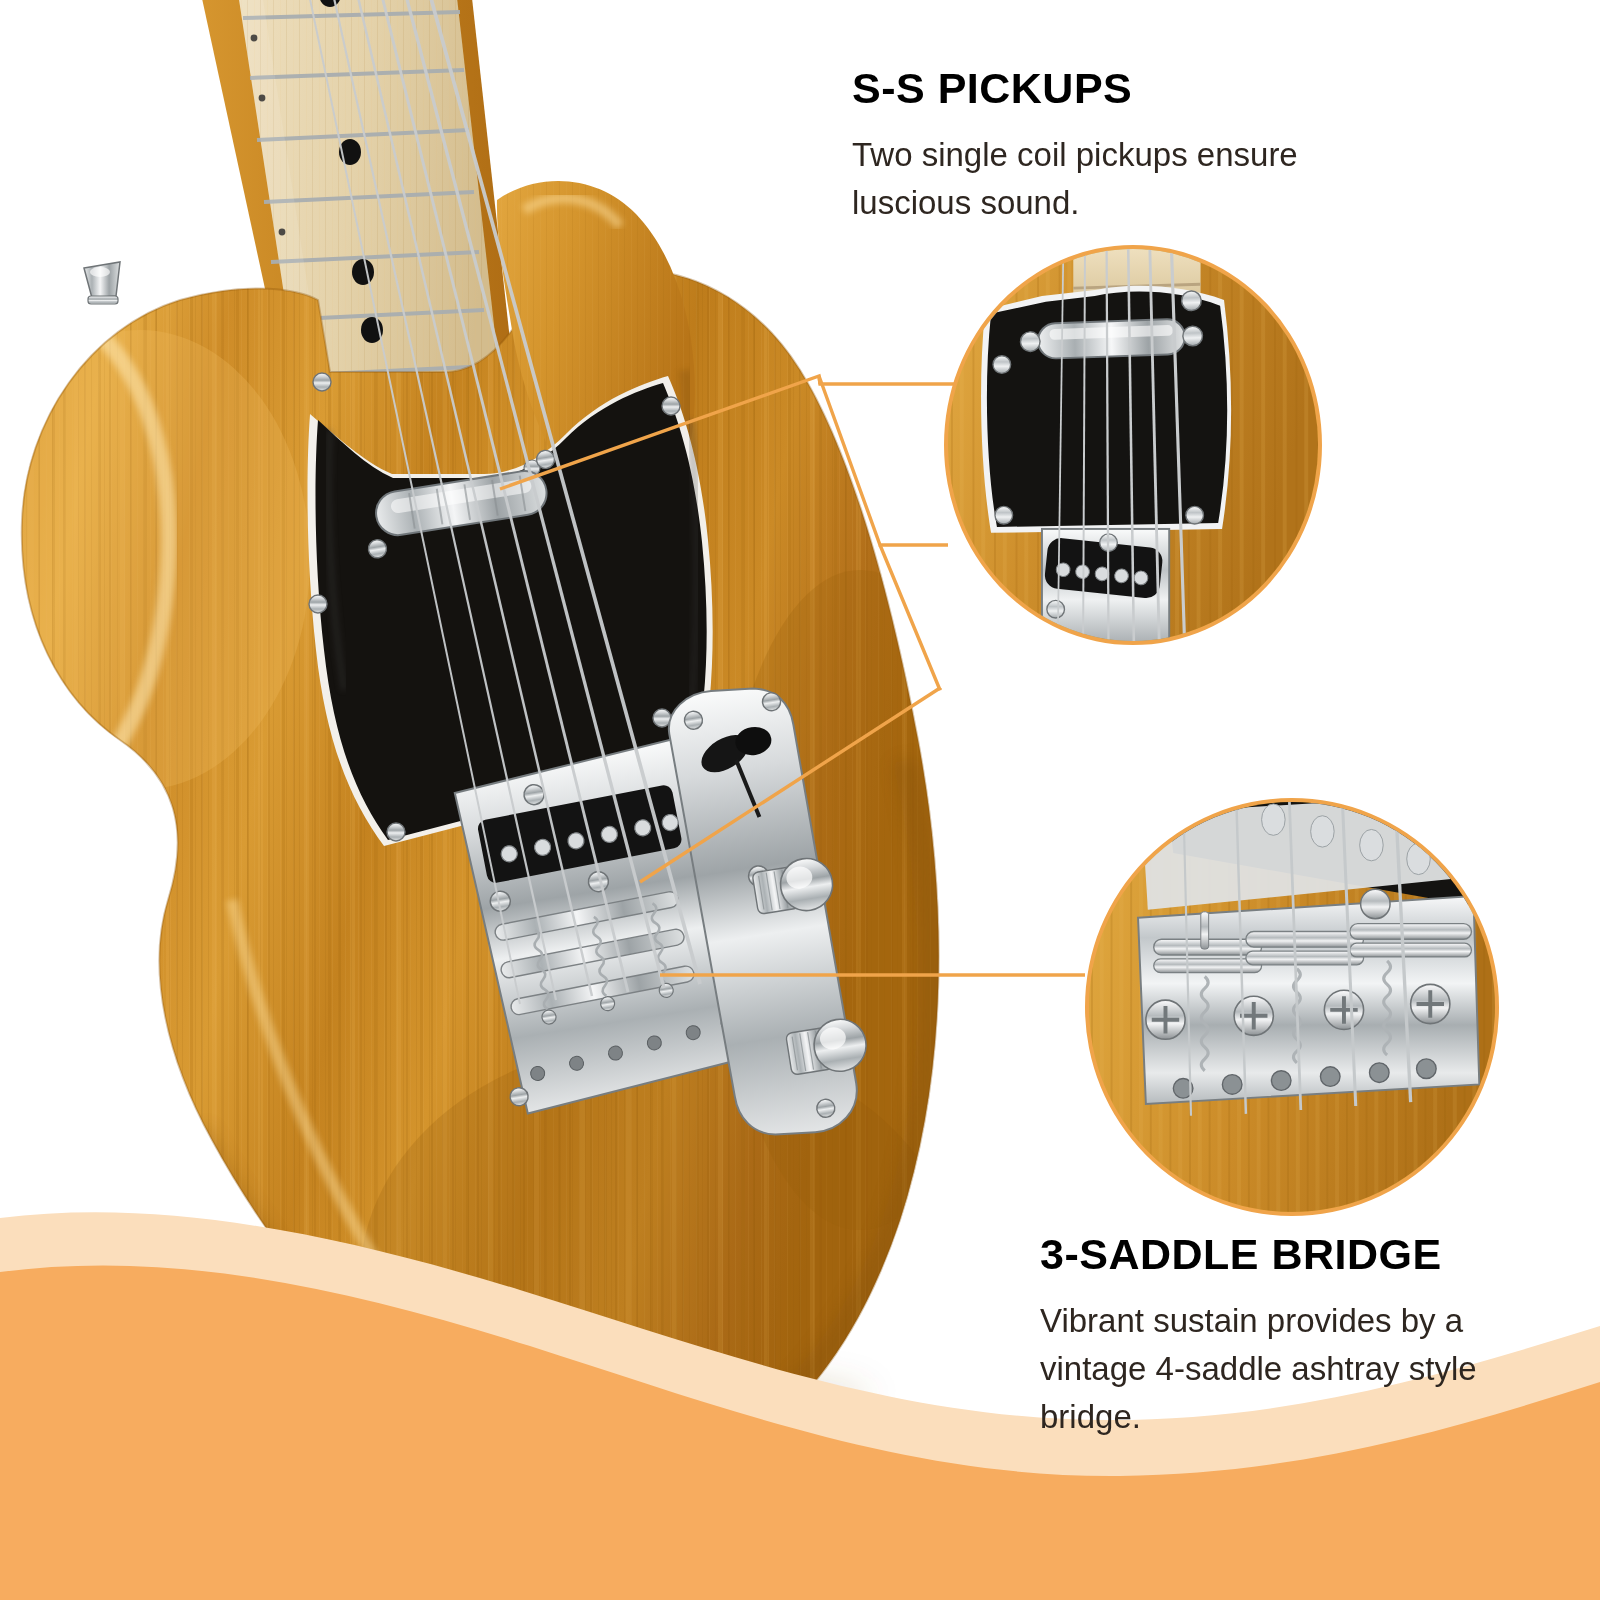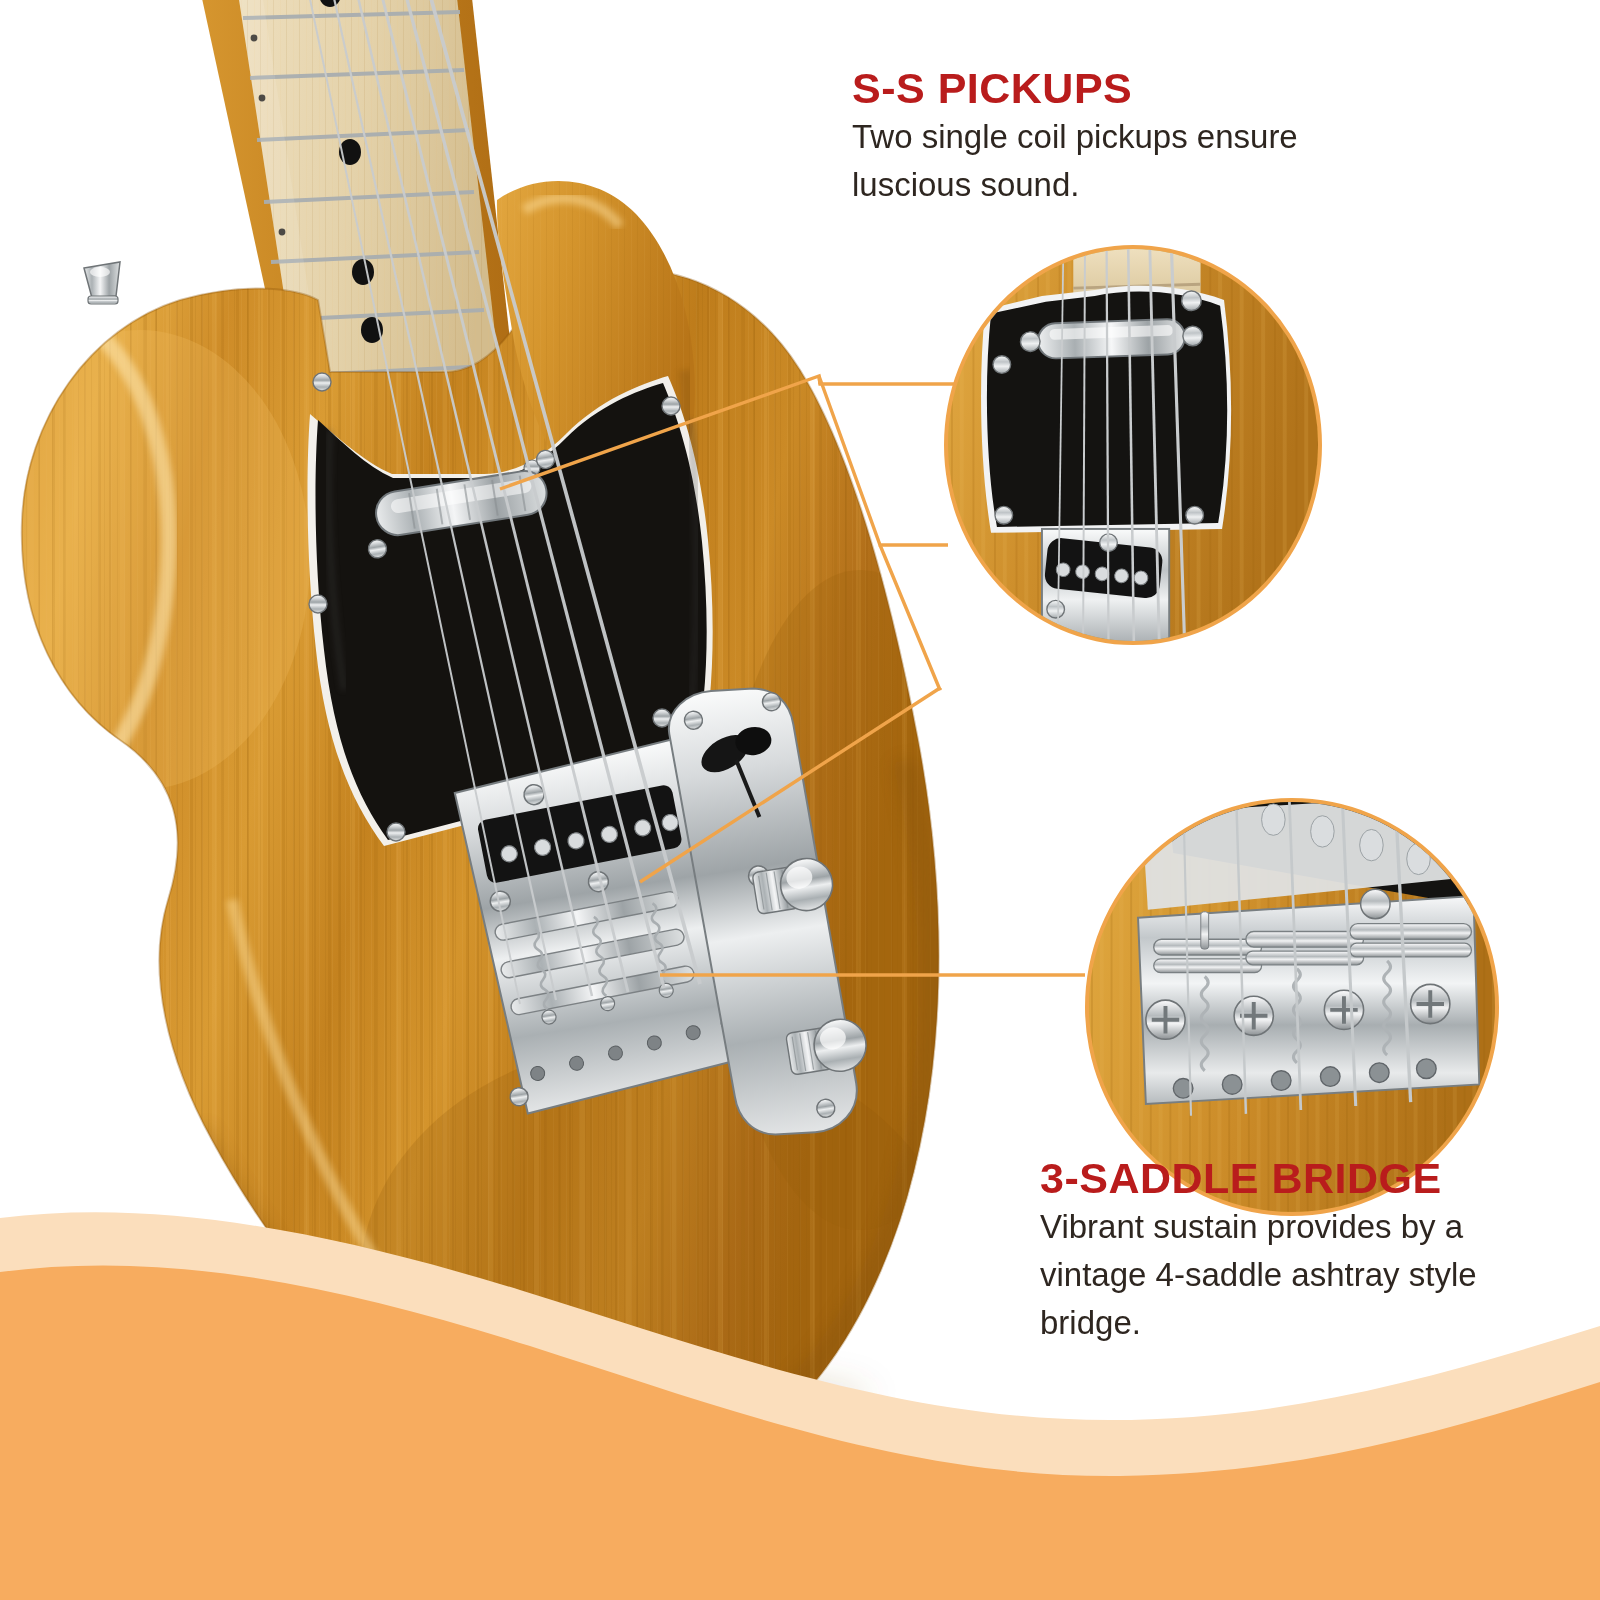--- a/index.html
+++ b/index.html
@@ -13,34 +13,34 @@
 
   
   .wave-layer { position: absolute; left: 0; bottom: 0; width: 1600px; height: 460px; }
 
   
   .callout-text { position: absolute; }
   .callout-text h2 {
     font-size: 43px;
     font-weight: bold;
     letter-spacing: 0.5px;
-    color: #b91c1c;
+    color: #000000;
     line-height: 1.05;
     white-space: nowrap;
   }
   .callout-text p {
     font-size: 33px;
     font-weight: normal;
     color: #2E2620;
     line-height: 1.45;
-    margin-top: 2px;
+    margin-top: 20px;
     max-width: 530px;
   }
   #pickups-text { left: 852px; top: 66px; }
-  #bridge-text  { left: 1040px; top: 1156px; }
+  #bridge-text  { left: 1040px; top: 1232px; }
   #bridge-text p { max-width: 500px; }
 
   
   .detail-circle {
     position: absolute;
     border-radius: 50%;
     overflow: hidden;
     border: 4px solid #F0A44A;
     background: #E8A93C;
   }

